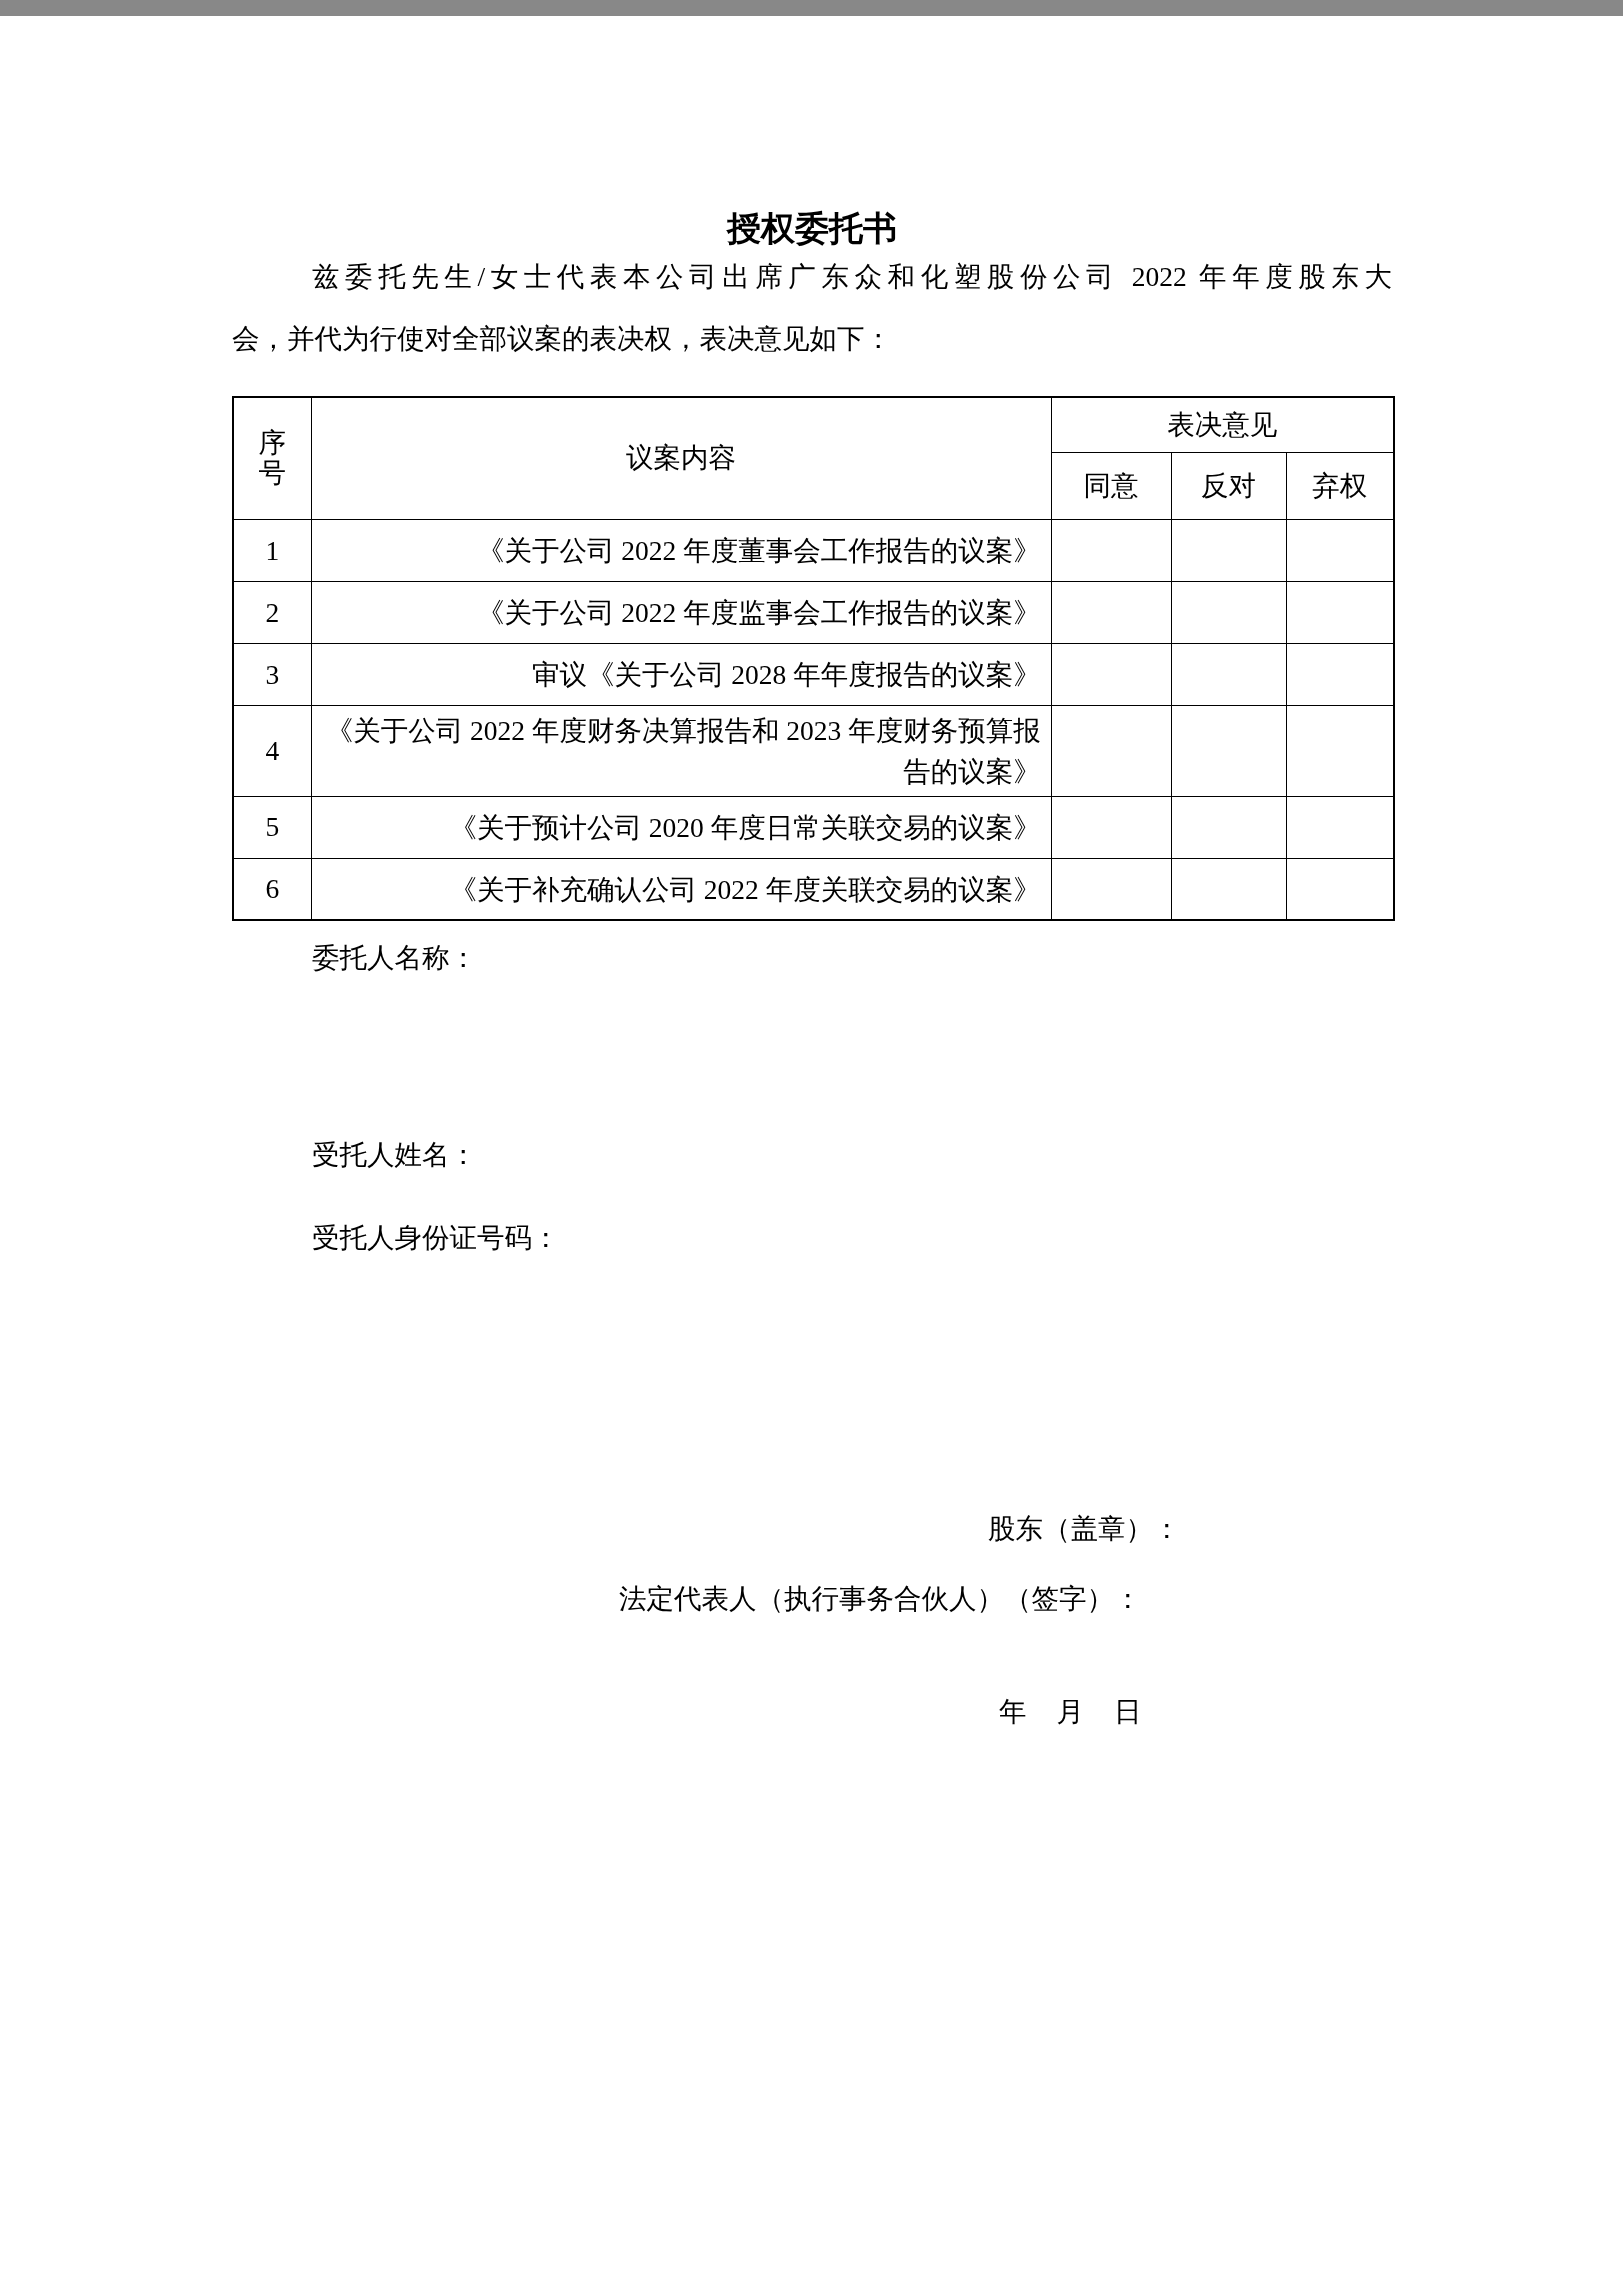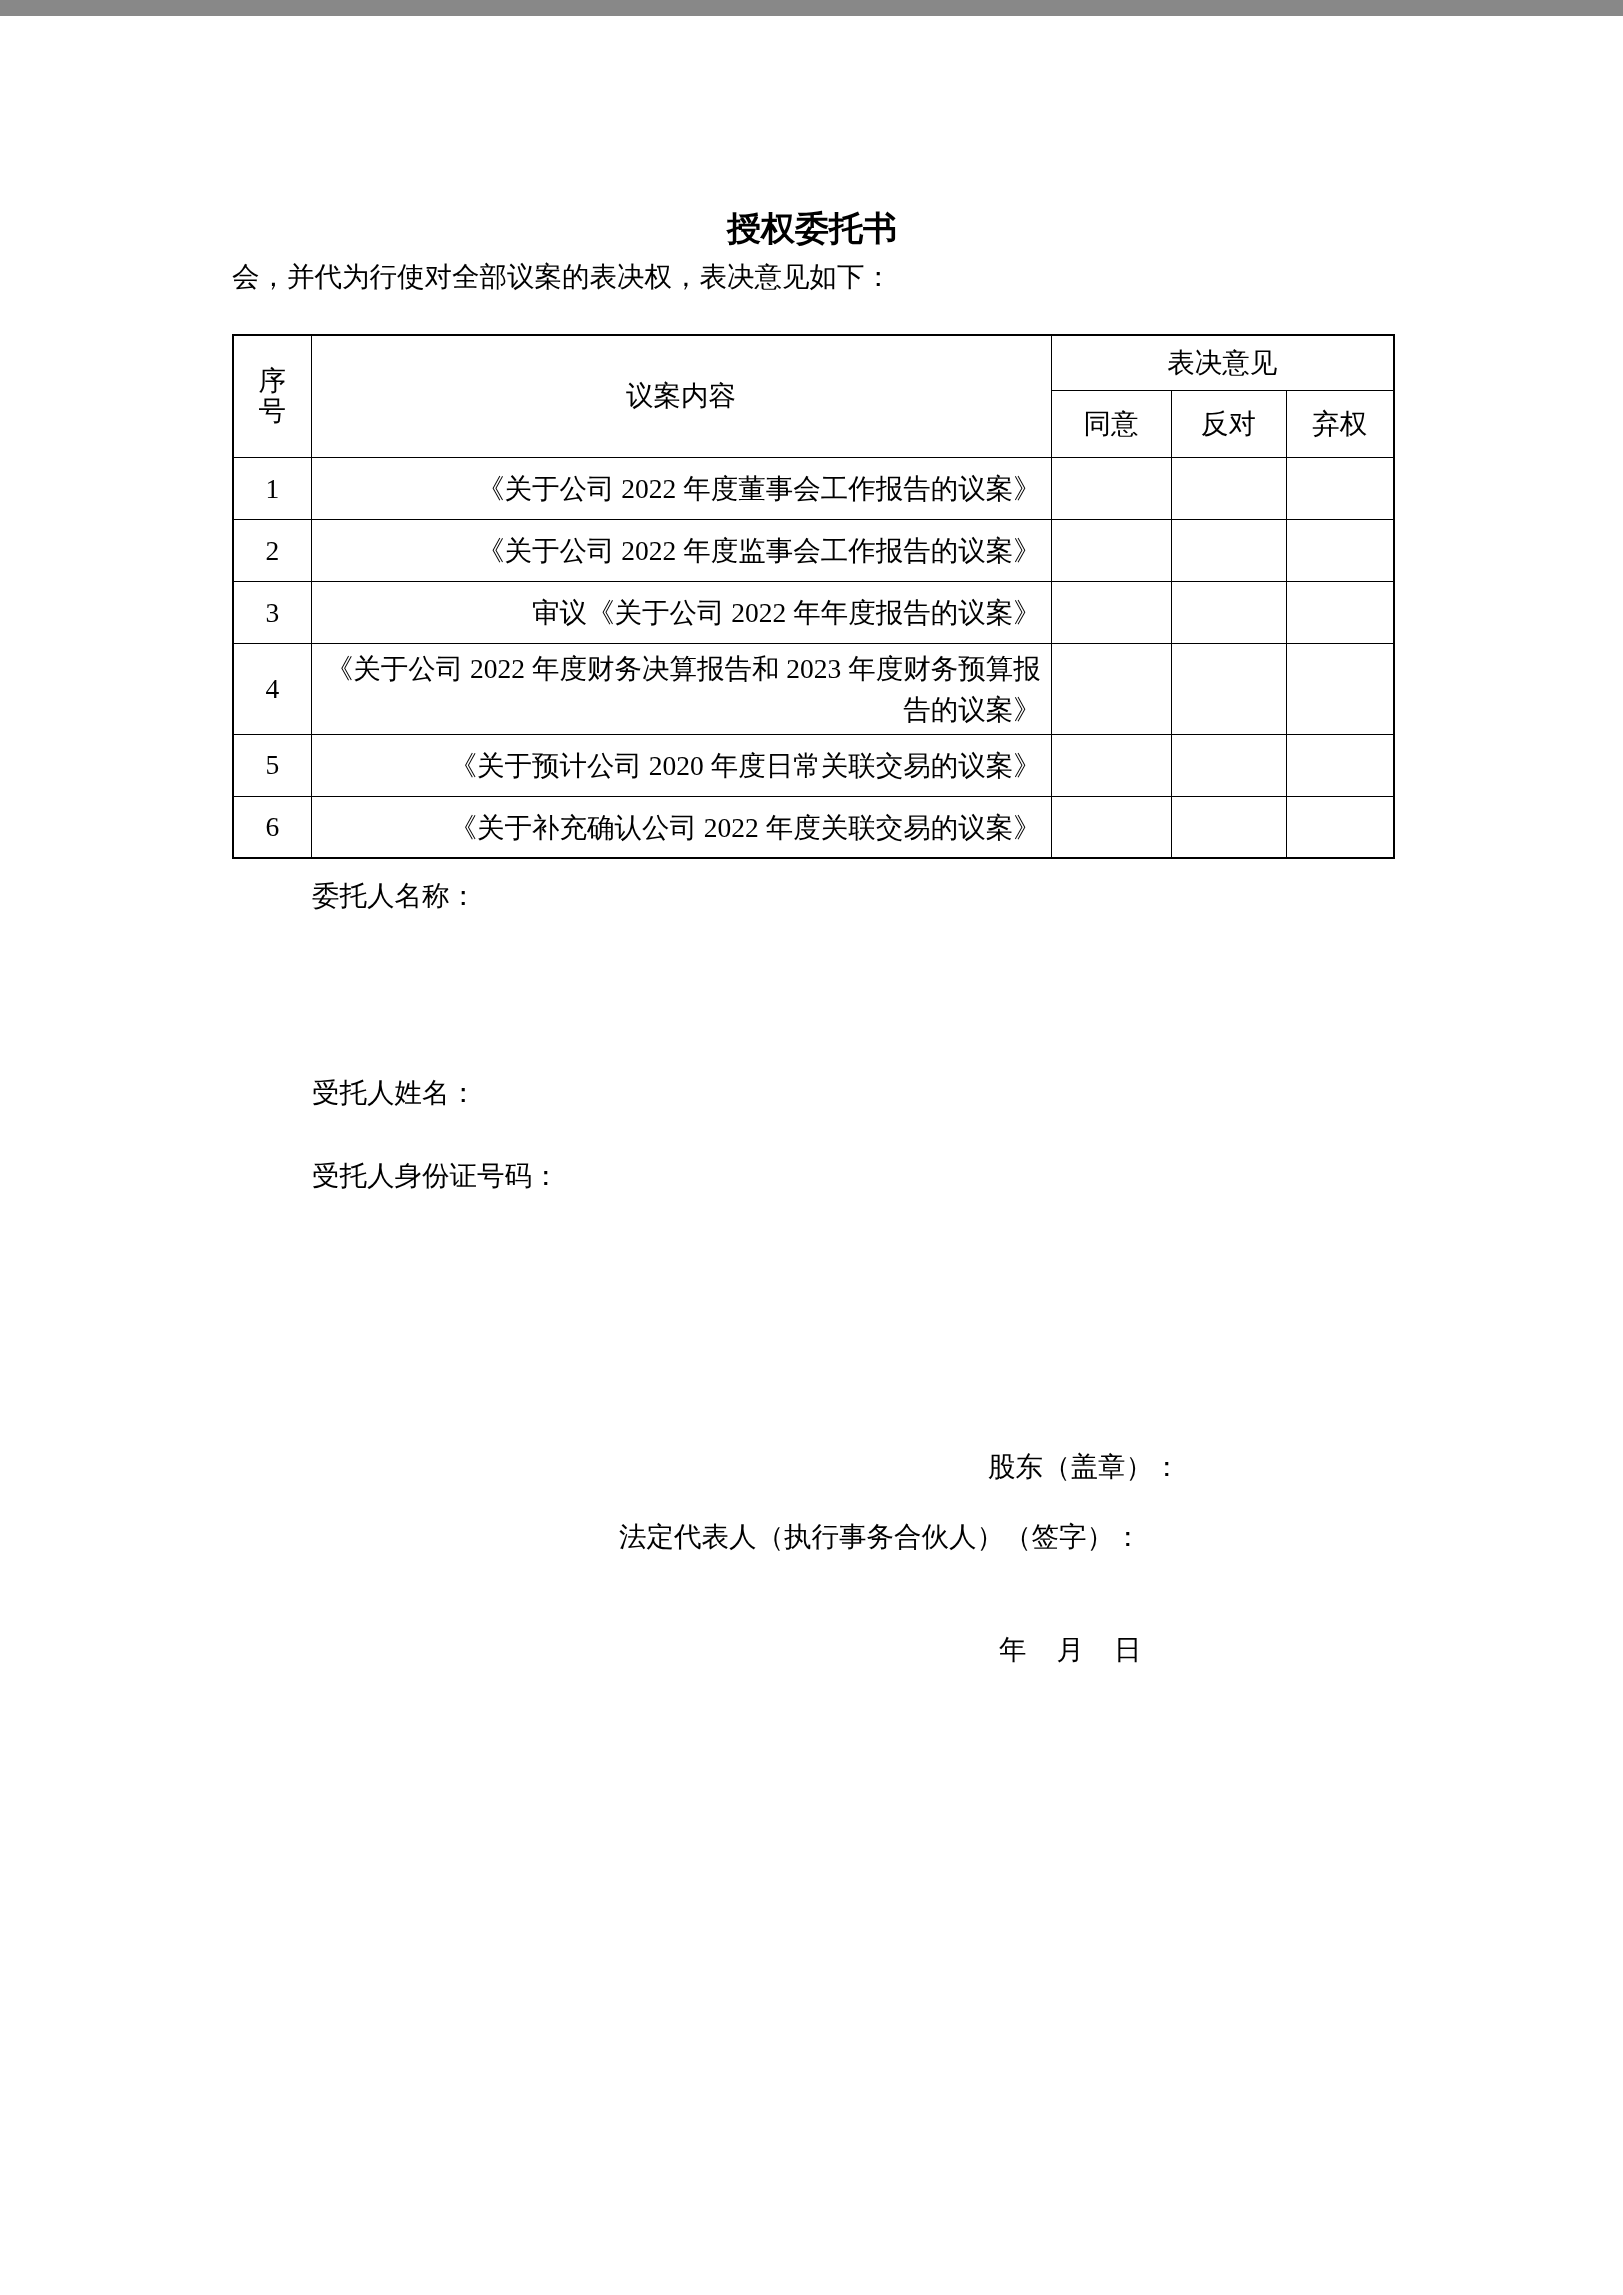--- a/index.html
+++ b/index.html
@@ -108,20 +108,21 @@
   .sig-date .date-gap  { margin-left: 30px; }
 </style>
 </head>
 <body>
 
 <div class="page">
   <div class="content">
 
     <h1 class="doc-title">授权委托书</h1>
 
+    <p class="intro-line intro-line-1">兹委托先生/女士代表本公司出席广东众和化塑股份公司 2022 年年度股东大</p>
     <p class="intro-line intro-line-2">会，并代为行使对全部议案的表决权，表决意见如下：</p>
 
     <table class="proposal-table">
       <colgroup>
         <col class="col-seq">
         <col class="col-content">
         <col class="col-agree">
         <col class="col-against">
         <col class="col-abstain">
       </colgroup>
@@ -146,21 +147,21 @@
         </tr>
         <tr class="data-row">
           <td class="cell-seq">2</td>
           <td class="cell-proposal">《关于公司 2022 年度监事会工作报告的议案》</td>
           <td class="cell-vote"></td>
           <td class="cell-vote"></td>
           <td class="cell-vote"></td>
         </tr>
         <tr class="data-row">
           <td class="cell-seq">3</td>
-          <td class="cell-proposal">审议《关于公司 2022 年年度报告的议案》</td>
+          <td class="cell-proposal">审议《关于公司 2028 年年度报告的议案》</td>
           <td class="cell-vote"></td>
           <td class="cell-vote"></td>
           <td class="cell-vote"></td>
         </tr>
         <tr class="data-row-tall">
           <td class="cell-seq">4</td>
           <td class="cell-proposal">《关于公司 2022 年度财务决算报告和 2023 年度财务预算报告的议案》</td>
           <td class="cell-vote"></td>
           <td class="cell-vote"></td>
           <td class="cell-vote"></td>

